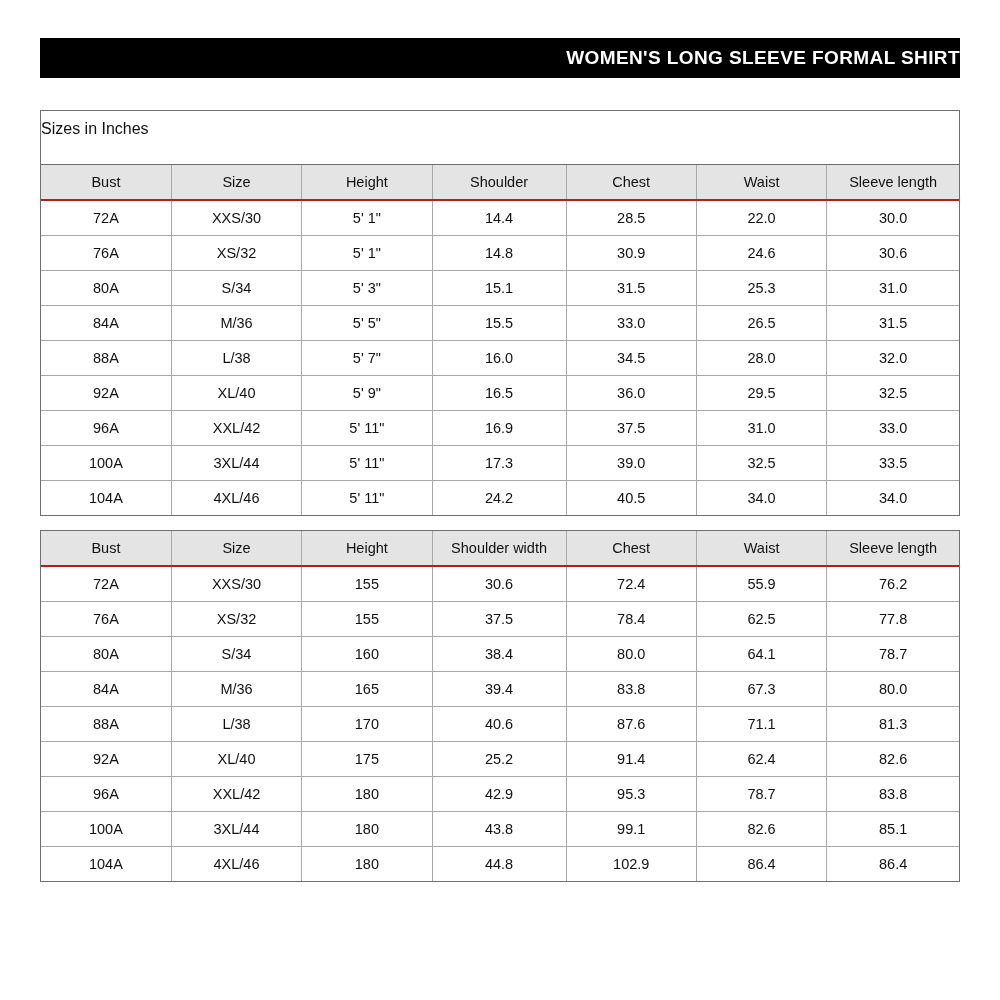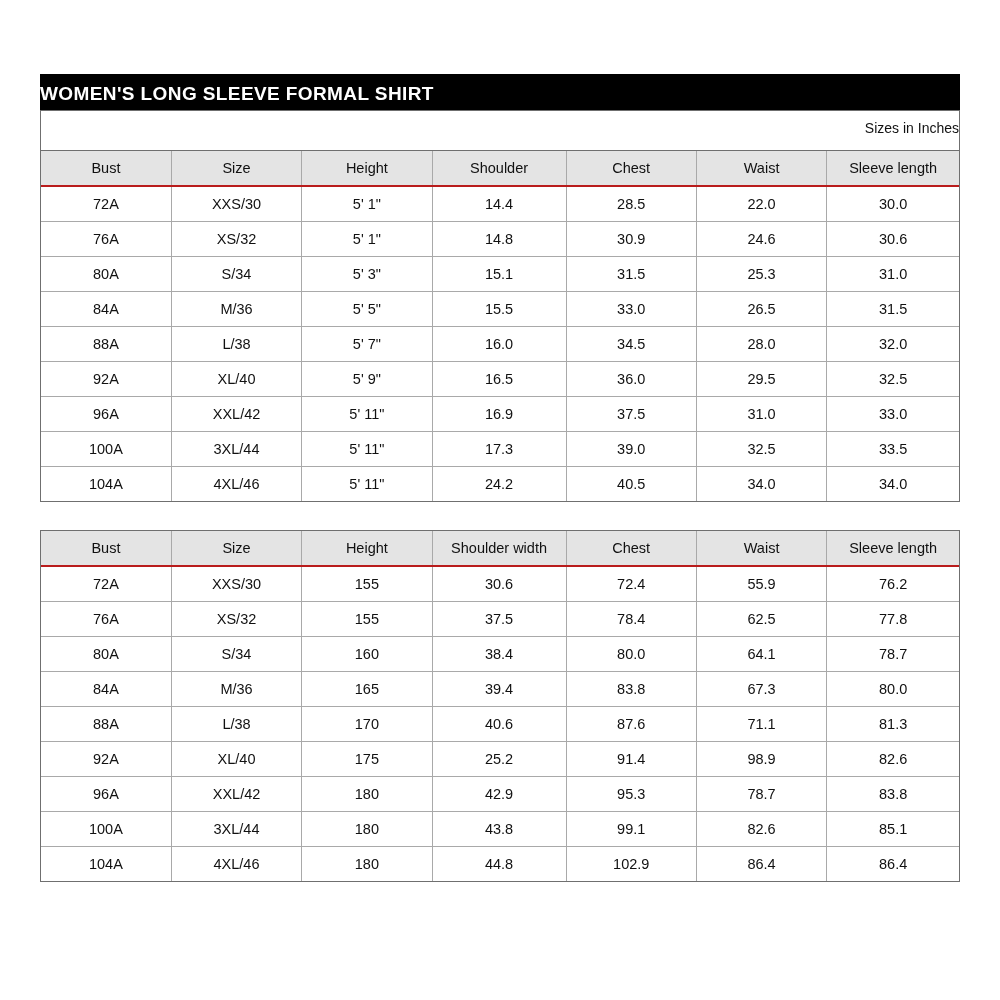--- a/index.html
+++ b/index.html
@@ -24,22 +24,21 @@
   .title-bar {
     position: absolute;
     left: 40px;
     top: 38px;
     width: 920px;
     height: 40px;
     background: #000000;
     color: #ffffff;
     display: flex;
     align-items: center;
-    justify-content: flex-start;
-    margin-top: 36px;
+    justify-content: flex-end;
   }
   .title-bar .title-text {
     font-size: 19px;
     font-weight: bold;
     letter-spacing: 0.4px;
     text-align: center;
   }
   .table-wrap {
     position: absolute;
     left: 40px;
@@ -51,26 +50,26 @@
   #table-inches-wrap { top: 110px; }
   #table-cm-wrap { top: 530px; }
 
   table.size-table {
     width: 100%;
     border-collapse: collapse;
     table-layout: fixed;
   }
   table.size-table caption {
     caption-side: top;
-    font-size: 14px;
-    padding: 9px 0 14px 0;
+    font-size: 16px;
+    padding: 9px 0 26px 0;
     background: #ffffff;
     color: #111111;
     border-bottom: 1px solid #6f6f6f;
-    text-align: right;
+    text-align: left;
   }
   table.size-table th,
   table.size-table td {
     border: 1px solid #a9a9a9;
     font-size: 14.5px;
     font-weight: normal;
     text-align: center;
     height: 34px;
     padding: 0 2px;
     color: #111111;
@@ -289,21 +288,21 @@
           <td>87.6</td>
           <td>71.1</td>
           <td>81.3</td>
         </tr>
         <tr>
           <td>92A</td>
           <td>XL/40</td>
           <td>175</td>
           <td>25.2</td>
           <td>91.4</td>
-          <td>98.9</td>
+          <td>62.4</td>
           <td>82.6</td>
         </tr>
         <tr>
           <td>96A</td>
           <td>XXL/42</td>
           <td>180</td>
           <td>42.9</td>
           <td>95.3</td>
           <td>78.7</td>
           <td>83.8</td>

